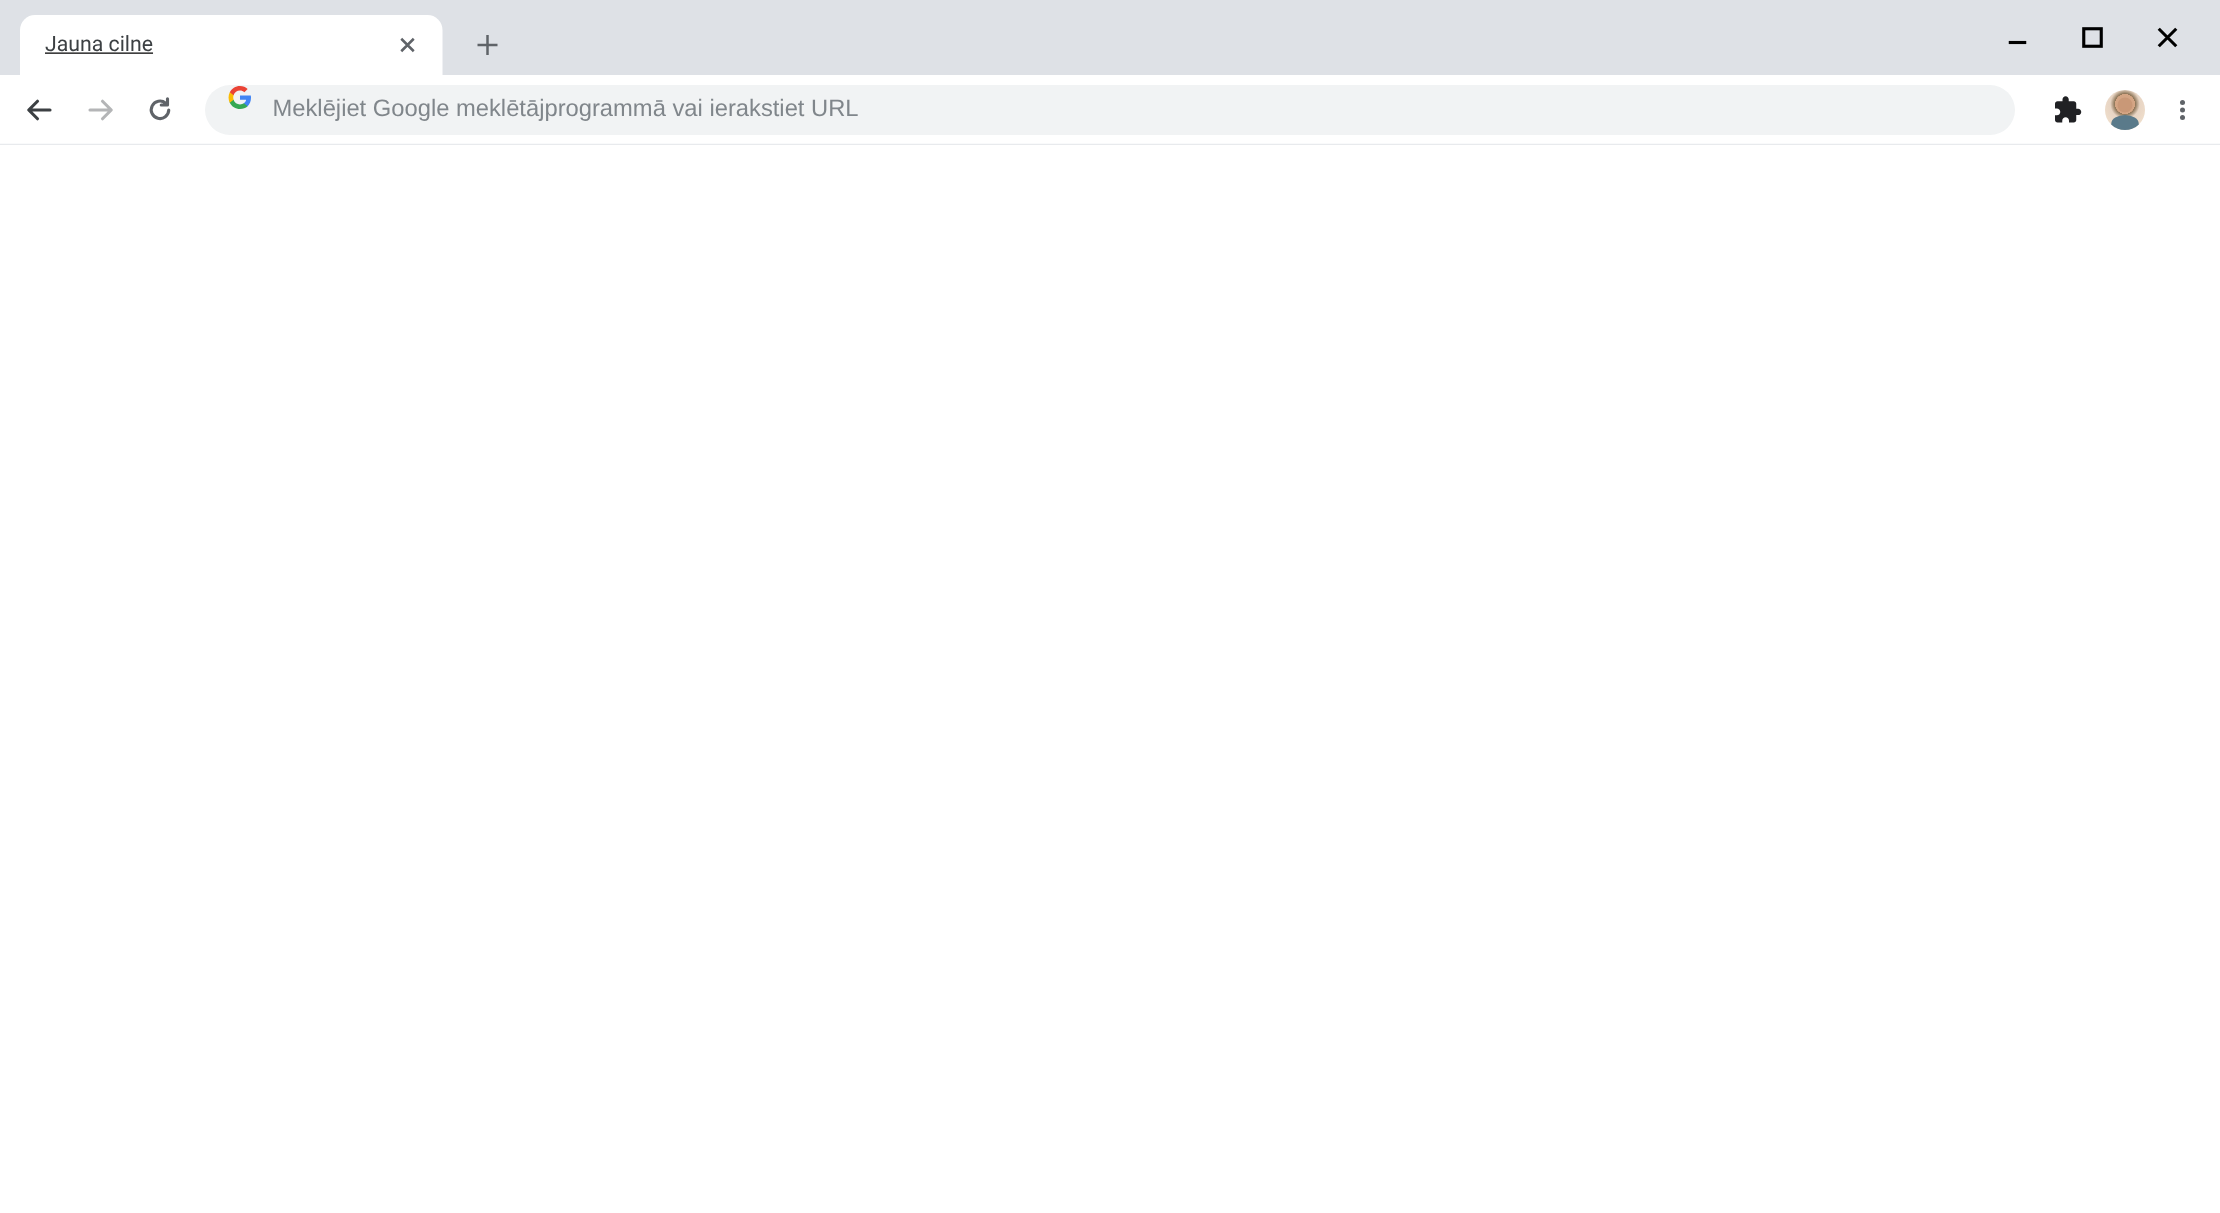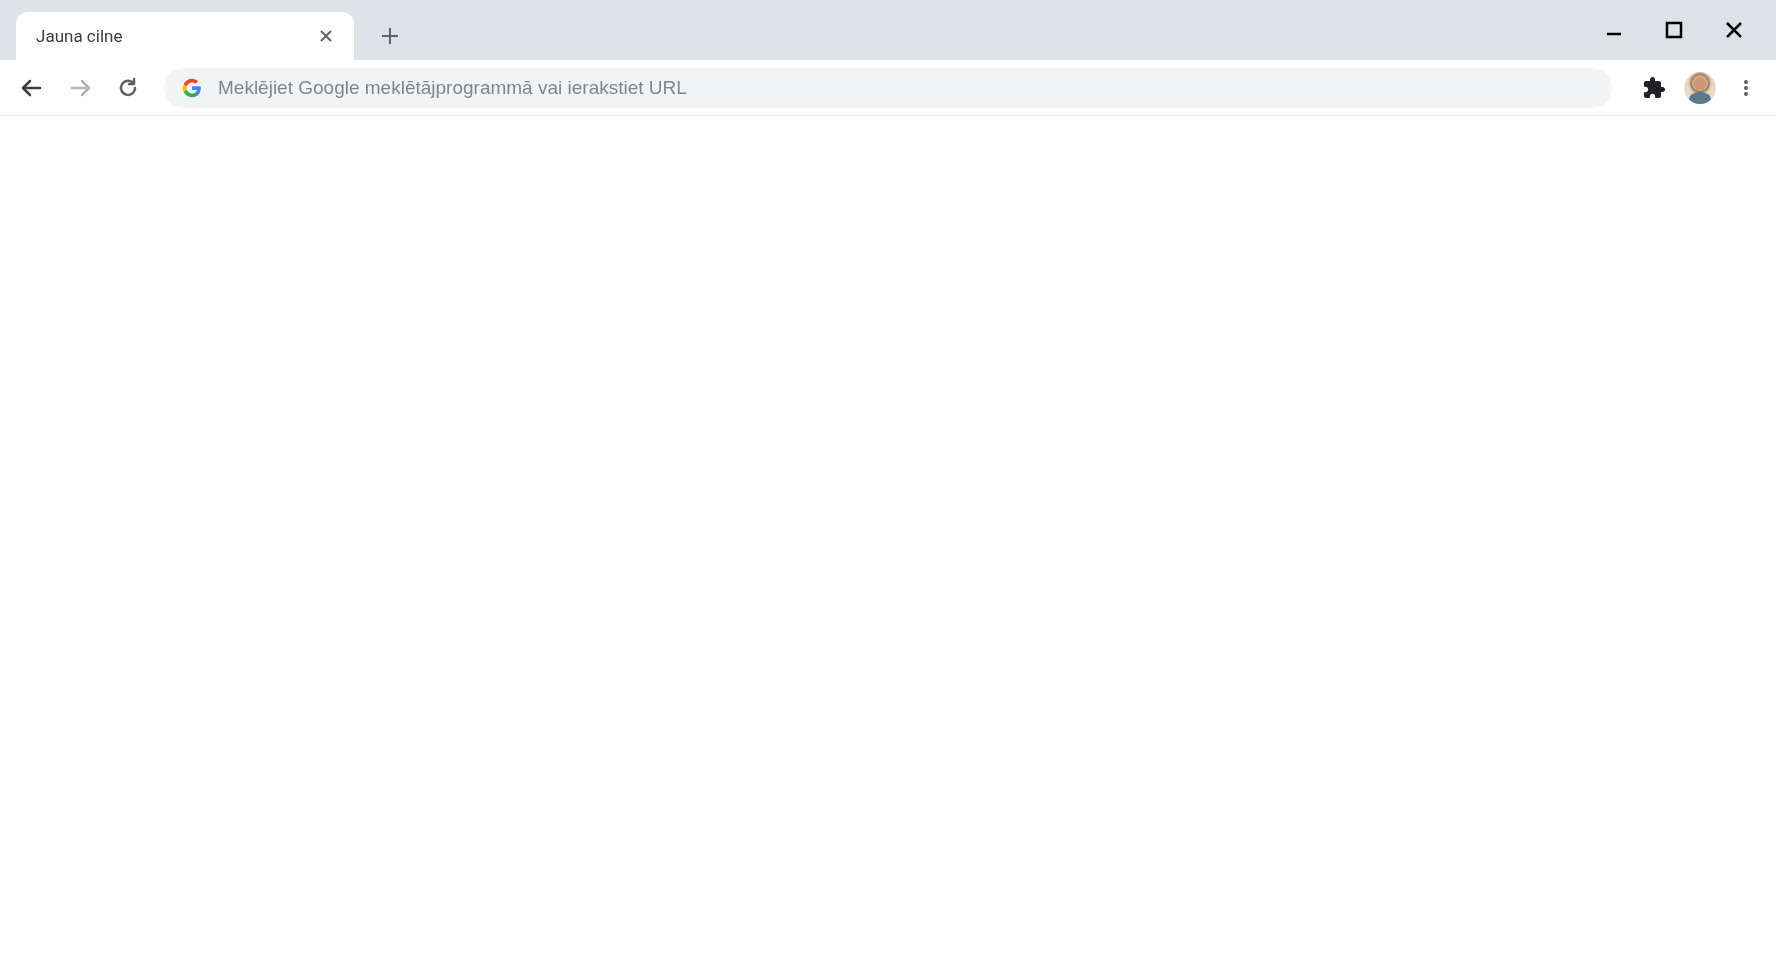--- a/index.html
+++ b/index.html
@@ -14,20 +14,21 @@
       height: 970px;
       overflow: hidden;
     }
     .tab-strip {
       background: #dee1e6;
       height: 60px;
       display: flex;
       align-items: flex-end;
       padding-left: 16px;
       position: relative;
+      text-decoration: underline;
     }
     .tab {
       background: #ffffff;
       height: 48px;
       width: 338px;
       border-radius: 12px 12px 0 0;
       display: flex;
       align-items: center;
       padding: 0 14px 0 20px;
       font-size: 17px;
@@ -111,21 +112,20 @@
     .nav-button.disabled {
       opacity: 0.38;
       cursor: default;
     }
     .address-bar {
       flex: 1;
       height: 40px;
       background: #f1f3f4;
       border-radius: 20px;
       display: flex;
-      align-items: center;
       padding: 0 18px;
       margin: 0 8px;
       gap: 16px;
     }
     .address-input {
       flex: 1;
       border: none;
       background: transparent;
       font-size: 19px;
       color: #5f6368;

